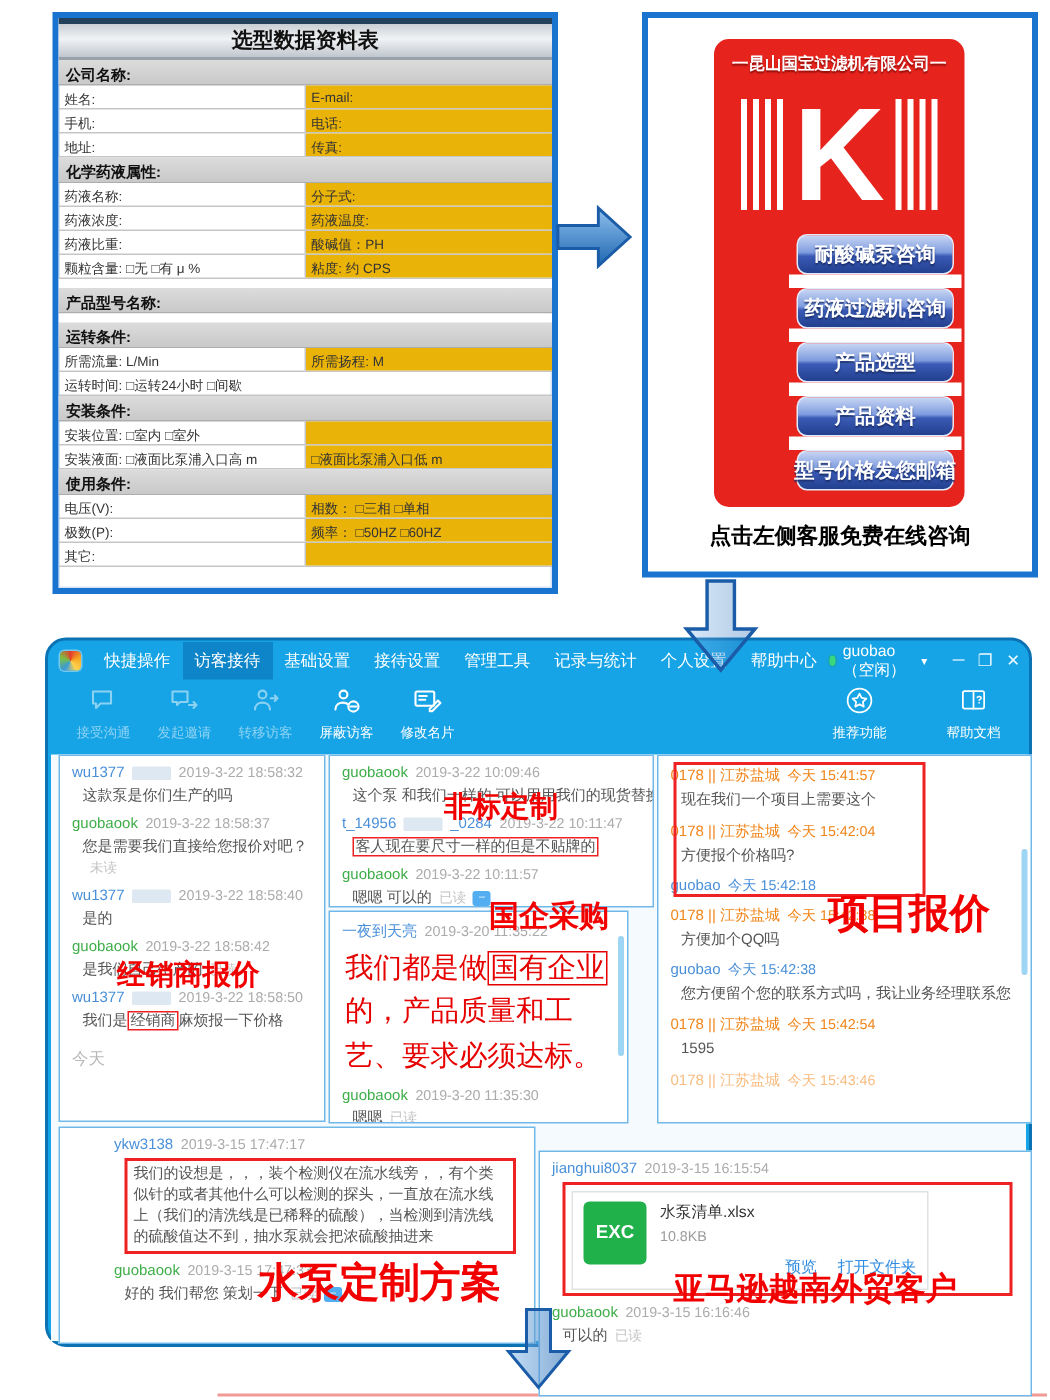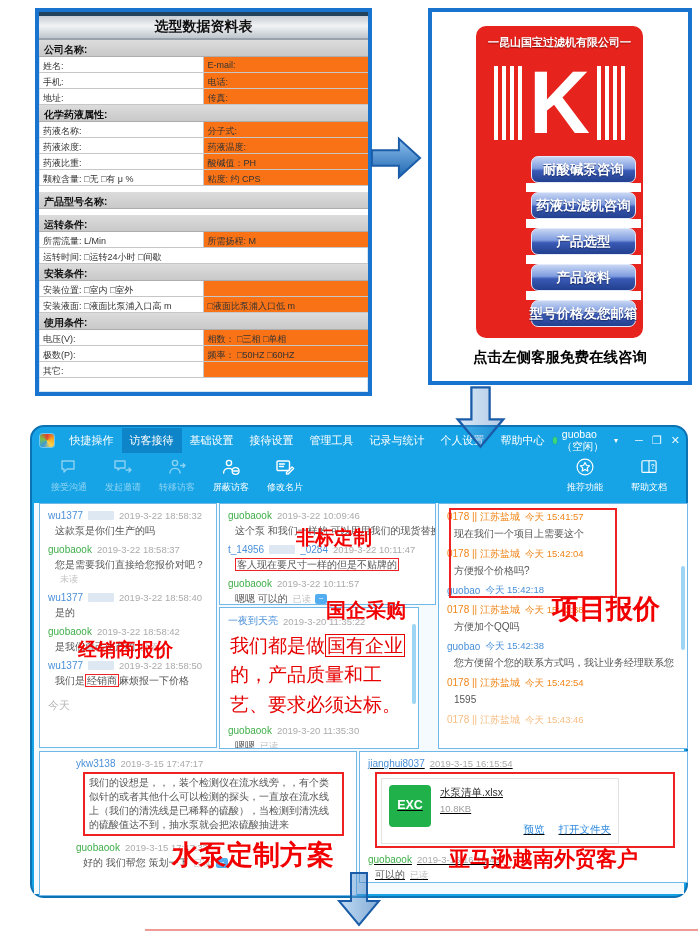--- a/index.html
+++ b/index.html
@@ -8,21 +8,21 @@
 .stage{position:absolute;inset:0;}
 
 
 .form-panel{position:absolute;left:35px;top:8px;width:337px;height:388px;border:4px solid #1874cf;background:#fff;overflow:hidden;box-shadow:inset 0 0 0 1px #d7e4f3;}
 .form-top-strip{height:4px;background:#24415c;}
 .form-title{height:24px;background:linear-gradient(#c9ced4,#f1f3f5 45%,#bfc6cd);border-bottom:2px solid #99a1aa;display:flex;align-items:center;justify-content:center;font-weight:bold;font-size:14px;color:#101010;}
 .f-section{height:17px;background:linear-gradient(#dcdcdc,#c9c9c9);font-weight:bold;font-size:10px;padding:3px 5px;border-bottom:1px solid #adadad;color:#111;}
 .f-row{display:flex;height:16px;border-bottom:1px solid #c6c6c6;font-size:9px;color:#333;}
 .f-row .cl{width:50%;padding:3px 4px 0;border-right:1px solid #c6c6c6;white-space:nowrap;overflow:hidden;}
 .f-row .cl.full{width:100%;border-right:none;}
-.f-row .cr{flex:1;padding:3px 4px 0;background:#f97316;white-space:nowrap;overflow:hidden;}
+.f-row .cr{flex:1;padding:3px 4px 0;background:#eab308;white-space:nowrap;overflow:hidden;}
 .f-gap{height:6px;background:#fff;}
 
 
 .arrow{position:absolute;}
 #arrow-right{left:370px;top:132px;width:52px;height:52px;}
 #arrow-down-top{left:452px;top:384px;width:57px;height:66px;z-index:30;}
 #arrow-down-bottom{left:326px;top:871px;width:66px;height:56px;z-index:30;}
 .bottom-line{position:absolute;left:145px;top:929px;width:553px;height:2px;background:#ef9a94;}
 
 
@@ -47,31 +47,31 @@
 .title-right{margin-left:auto;display:flex;align-items:center;gap:5px;font-size:10.5px;}
 .status-dot{width:7px;height:7px;border-radius:50%;background:#3bd77c;box-shadow:0 0 2px #1e9e54;}
 .caret{font-size:8px;}
 .win-controls{display:flex;gap:9px;font-size:11px;margin-left:12px;color:#eaf7ff;}
 .win-controls span{cursor:pointer;}
 .toolbar{height:47px;display:flex;align-items:flex-start;padding:3px 10px 0;color:#fff;}
 .tool{width:54px;text-align:center;cursor:pointer;}
 .tool svg{width:20px;height:20px;stroke:#fff;fill:none;stroke-width:1.4;stroke-linecap:round;stroke-linejoin:round;}
 .tool-label{font-size:9px;margin-top:0;white-space:nowrap;}
 .tool.dim{opacity:.5;}
-.toolbar-right{margin-left:auto;display:flex;gap:10px;font-family:Liberation Serif, serif;}
+.toolbar-right{margin-left:auto;display:flex;gap:22px;font-family:Liberation Serif, serif;}
 
 
 .content{position:absolute;left:2px;right:2px;top:76px;bottom:2px;background:#f4fafe;}
 .cpanel{position:absolute;background:#fff;border:1px solid #6fb8e7;overflow:hidden;}
 #panel-left{left:5px;top:0;width:178px;height:245px;}
 #panel-mid_top{left:185px;top:0;width:217px;height:102px;}
 #panel-mid_bottom{left:185px;top:104px;width:200px;height:142px;}
 #panel-right{left:404px;top:0;width:250px;height:246px;}
 #panel-bottom_left{left:5px;top:248px;width:318px;height:145px;padding-left:28px;}
-#panel-bottom_right{left:325px;top:248px;width:329px;height:132px;text-decoration:underline;}
+#panel-bottom_right{left:325px;top:264px;width:329px;height:164px;}
 
 .msg{margin:6px 8px 0;}
 .nline{font-size:10px;display:flex;align-items:center;gap:5px;white-space:nowrap;}
 .mname{font-size:10px;}
 .mname.blue,.mtime.blue{color:#4a90d9;}
 .mname.green{color:#3fae49;}
 .mname.orange,.mtime.orange{color:#f08519;}
 .mtime{color:#ababab;font-size:9.5px;}
 .mbody{font-size:10px;color:#555;margin:3px 0 0 7px;line-height:1.4;}
 .mbody.nowrap{white-space:nowrap;}

